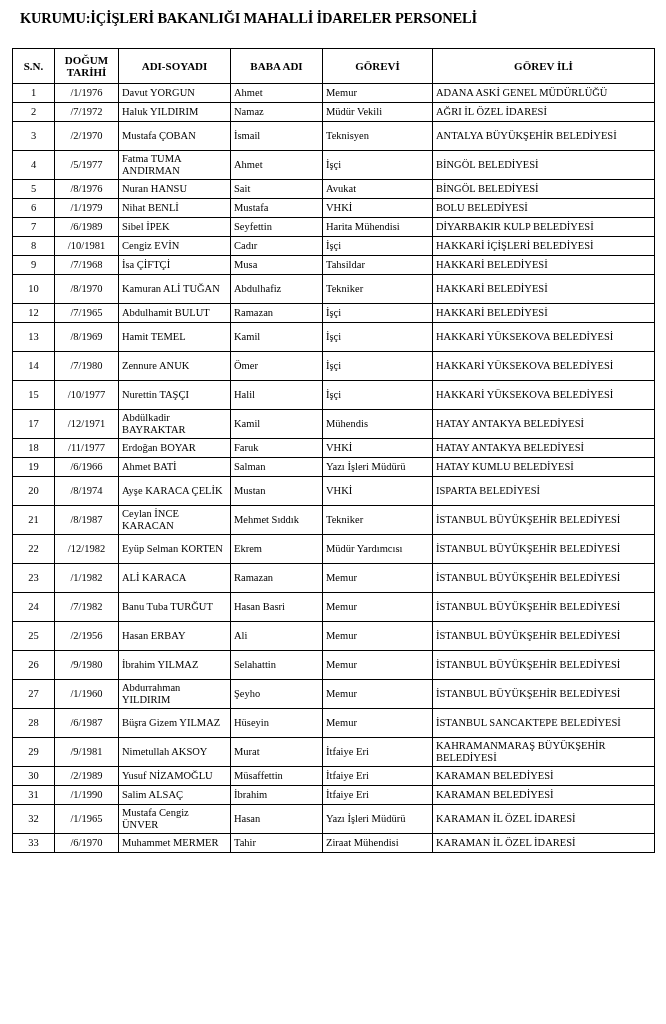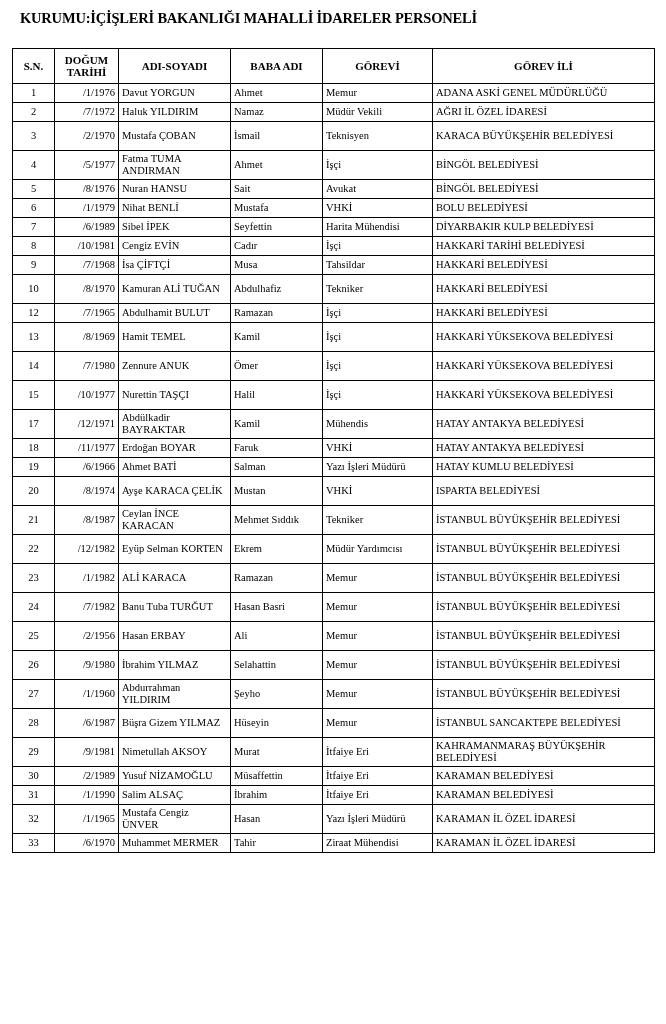--- a/index.html
+++ b/index.html
@@ -51,21 +51,21 @@
     padding: 2px 2px;
   }
   col.c-sn      { width: 42px; }
   col.c-dob     { width: 64px; }
   col.c-name    { width: 112px; }
   col.c-father  { width: 92px; }
   col.c-duty    { width: 110px; }
   col.c-prov    { width: 222px; }
 
   td.sn { text-align: center; }
-  td.dob { text-align: right; padding-left: 4px; }
+  td.dob { text-align: center; padding-left: 4px; }
   td.name,
   td.father,
   td.duty,
   td.prov { text-align: left; }
   .row-1line td { height: 16px; }
   .row-2line td { height: 26px; }
 </style>
 </head>
 <body>
 
@@ -111,21 +111,21 @@
           <td class="father">Namaz</td>
           <td class="duty">Müdür Vekili</td>
           <td class="prov">AĞRI İL ÖZEL İDARESİ</td>
         </tr>
         <tr class="row-2line">
           <td class="sn">3</td>
           <td class="dob">/2/1970</td>
           <td class="name">Mustafa ÇOBAN</td>
           <td class="father">İsmail</td>
           <td class="duty">Teknisyen</td>
-          <td class="prov">KARACA BÜYÜKŞEHİR BELEDİYESİ</td>
+          <td class="prov">ANTALYA BÜYÜKŞEHİR BELEDİYESİ</td>
         </tr>
         <tr class="row-2line">
           <td class="sn">4</td>
           <td class="dob">/5/1977</td>
           <td class="name">Fatma TUMA ANDIRMAN</td>
           <td class="father">Ahmet</td>
           <td class="duty">İşçi</td>
           <td class="prov">BİNGÖL BELEDİYESİ</td>
         </tr>
         <tr class="row-1line">
@@ -151,21 +151,21 @@
           <td class="father">Seyfettin</td>
           <td class="duty">Harita Mühendisi</td>
           <td class="prov">DİYARBAKIR KULP BELEDİYESİ</td>
         </tr>
         <tr class="row-1line">
           <td class="sn">8</td>
           <td class="dob">/10/1981</td>
           <td class="name">Cengiz EVİN</td>
           <td class="father">Cadır</td>
           <td class="duty">İşçi</td>
-          <td class="prov">HAKKARİ TARİHİ BELEDİYESİ</td>
+          <td class="prov">HAKKARİ İÇİŞLERİ BELEDİYESİ</td>
         </tr>
         <tr class="row-1line">
           <td class="sn">9</td>
           <td class="dob">/7/1968</td>
           <td class="name">İsa ÇİFTÇİ</td>
           <td class="father">Musa</td>
           <td class="duty">Tahsildar</td>
           <td class="prov">HAKKARİ BELEDİYESİ</td>
         </tr>
         <tr class="row-2line">

